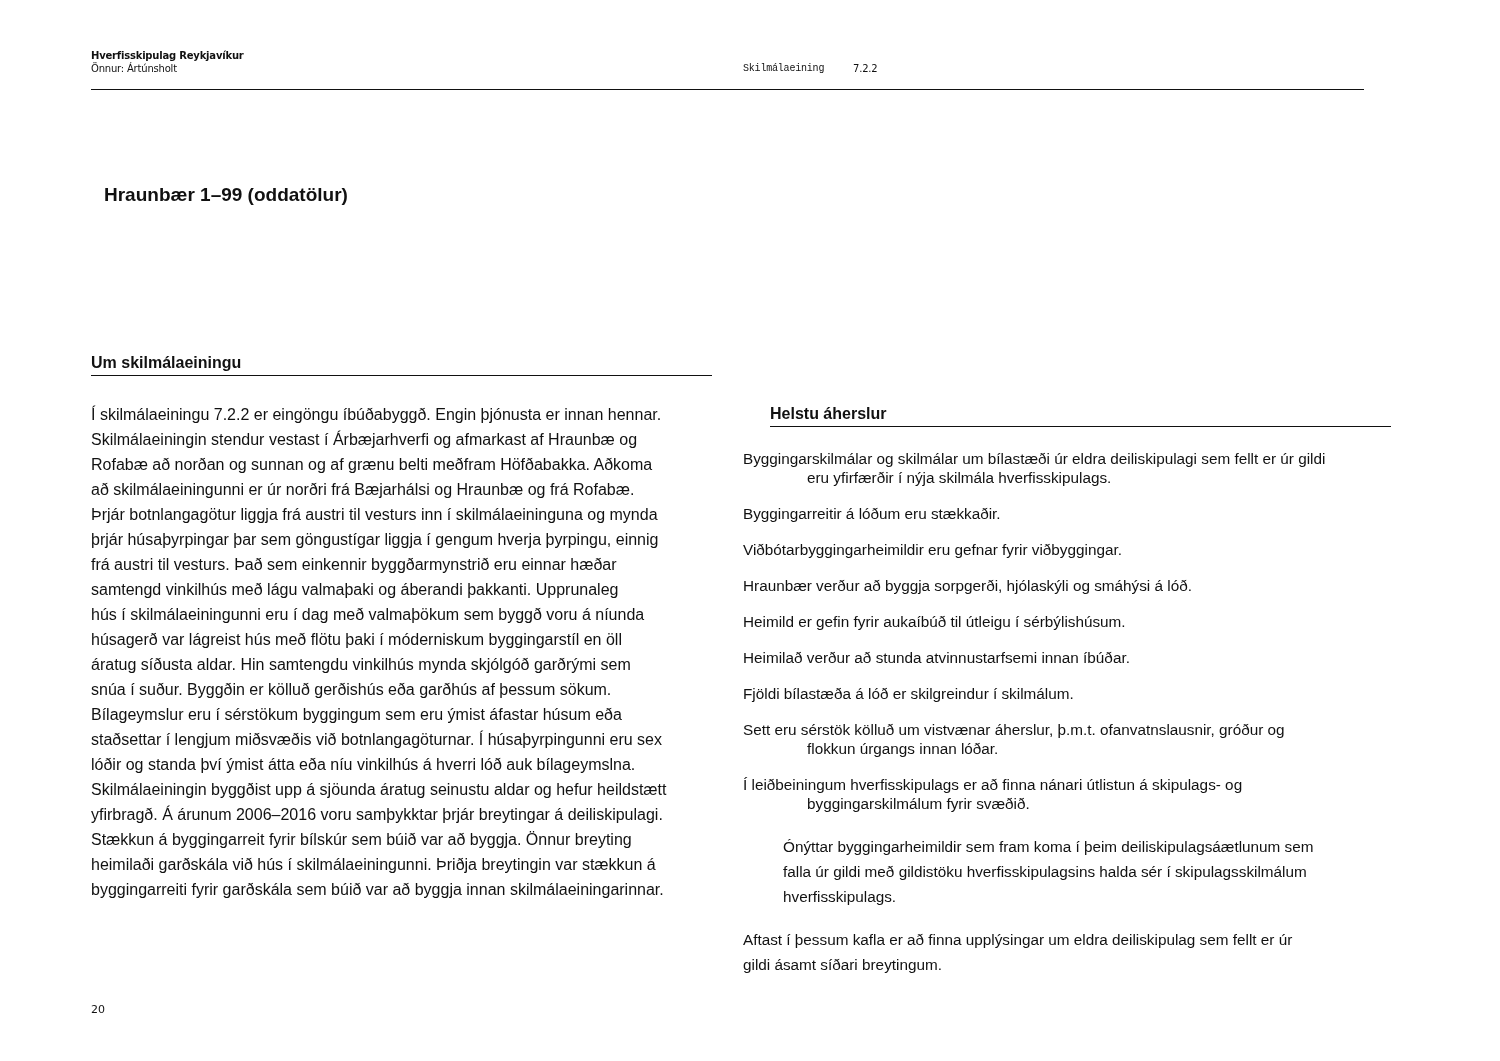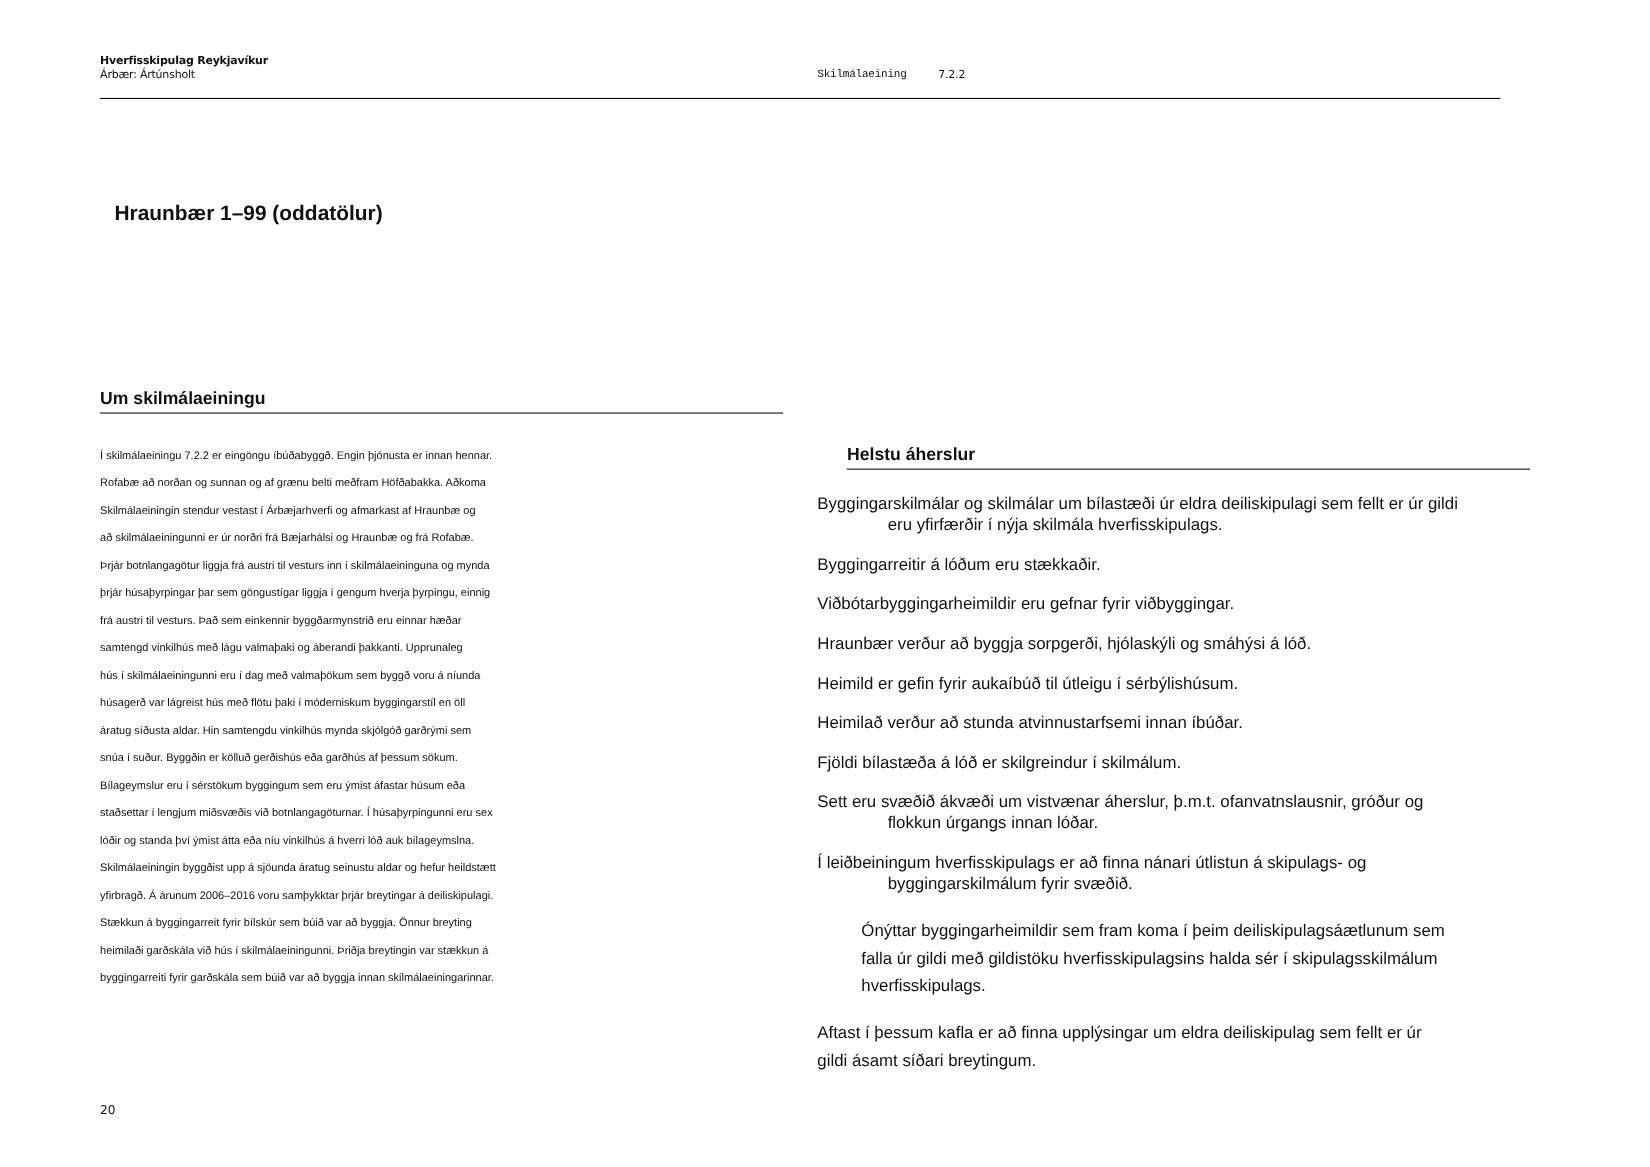--- a/index.html
+++ b/index.html
@@ -61,21 +61,21 @@
       padding-bottom: 0;
       white-space: nowrap;
     }
     .sec-head span { display: inline-block; }
     .sec-left  { left: 91px; top: 350px; width: 621px; height: 25px; }
     .sec-right { left: 770px; top: 401px; width: 621px; height: 25px; }
 
     
     .body-left {
       left: 91px; top: 402px; width: 600px;
-      font-size: 10px; line-height: 25px;
+      font-size: 16px; line-height: 25px;
       margin: 0;
     }
     .body-left .line { display: block; white-space: nowrap; }
 
     
     .hl-list {
       left: 743px; top: 449px; width: 640px;
       margin: 0; padding: 0; list-style: none;
       font-size: 15.3px;
     }
@@ -98,35 +98,35 @@
     .page-num {
       left: 91px; top: 1004px;
       font-size: 11px; line-height: 12px;
       font-family: "DejaVu Sans", sans-serif;
     }
   </style>
 </head>
 <body>
 
 <div class="abs hdr-title">Hverfisskipulag Reykjavíkur</div>
-<div class="abs hdr-sub">Árbær: Ártúnsholt</div>
+<div class="abs hdr-sub">Önnur: Ártúnsholt</div>
 <div class="abs hdr-section">Skilmálaeining</div>
 <div class="abs hdr-num">7.2.2</div>
 <div class="abs hdr-rule"></div>
 
 <div class="abs page-title">Hraunbær 1–99 (oddatölur)</div>
 
 <div class="abs sec-head sec-left">
   <span>Um skilmálaeiningu</span>
 </div>
 
 <p class="abs body-left">
   <span class="line">Í skilmálaeiningu 7.2.2 er eingöngu íbúðabyggð. Engin þjónusta er innan hennar.</span>
+  <span class="line">Skilmálaeiningin stendur vestast í Árbæjarhverfi og afmarkast af Hraunbæ og</span>
   <span class="line">Rofabæ að norðan og sunnan og af grænu belti meðfram Höfðabakka. Aðkoma</span>
-  <span class="line">Skilmálaeiningin stendur vestast í Árbæjarhverfi og afmarkast af Hraunbæ og</span>
   <span class="line">að skilmálaeiningunni er úr norðri frá Bæjarhálsi og Hraunbæ og frá Rofabæ.</span>
   <span class="line">Þrjár botnlangagötur liggja frá austri til vesturs inn í skilmálaeininguna og mynda</span>
   <span class="line">þrjár húsaþyrpingar þar sem göngustígar liggja í gengum hverja þyrpingu, einnig</span>
   <span class="line">frá austri til vesturs. Það sem einkennir byggðarmynstrið eru einnar hæðar</span>
   <span class="line">samtengd vinkilhús með lágu valmaþaki og áberandi þakkanti. Upprunaleg</span>
   <span class="line">hús í skilmálaeiningunni eru í dag með valmaþökum sem byggð voru á níunda</span>
   <span class="line">húsagerð var lágreist hús með flötu þaki í móderniskum byggingarstíl en öll</span>
   <span class="line">áratug síðusta aldar. Hin samtengdu vinkilhús mynda skjólgóð garðrými sem</span>
   <span class="line">snúa í suður. Byggðin er kölluð gerðishús eða garðhús af þessum sökum.</span>
   <span class="line">Bílageymslur eru í sérstökum byggingum sem eru ýmist áfastar húsum eða</span>
@@ -160,21 +160,21 @@
   <li class="hl-item">
     <span class="l1">Heimild er gefin fyrir aukaíbúð til útleigu í sérbýlishúsum.</span>
   </li>
   <li class="hl-item">
     <span class="l1">Heimilað verður að stunda atvinnustarfsemi innan íbúðar.</span>
   </li>
   <li class="hl-item">
     <span class="l1">Fjöldi bílastæða á lóð er skilgreindur í skilmálum.</span>
   </li>
   <li class="hl-item">
-    <span class="l1">Sett eru svæðið ákvæði um vistvænar áherslur, þ.m.t. ofanvatnslausnir, gróður og</span>
+    <span class="l1">Sett eru sérstök kölluð um vistvænar áherslur, þ.m.t. ofanvatnslausnir, gróður og</span>
     <span class="l2">flokkun úrgangs innan lóðar.</span>
   </li>
   <li class="hl-item">
     <span class="l1">Í leiðbeiningum hverfisskipulags er að finna nánari útlistun á skipulags- og</span>
     <span class="l2">byggingarskilmálum fyrir svæðið.</span>
   </li>
 </ul>
 
 <p class="abs hl-para para-1">
   <span class="line">Ónýttar byggingarheimildir sem fram koma í þeim deiliskipulagsáætlunum sem</span>

